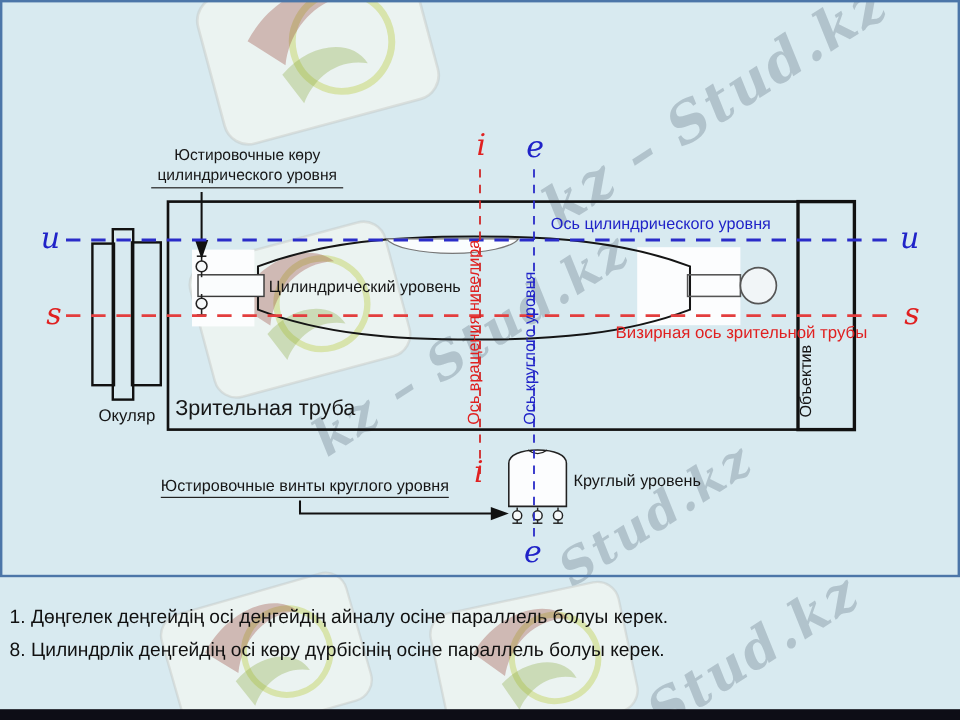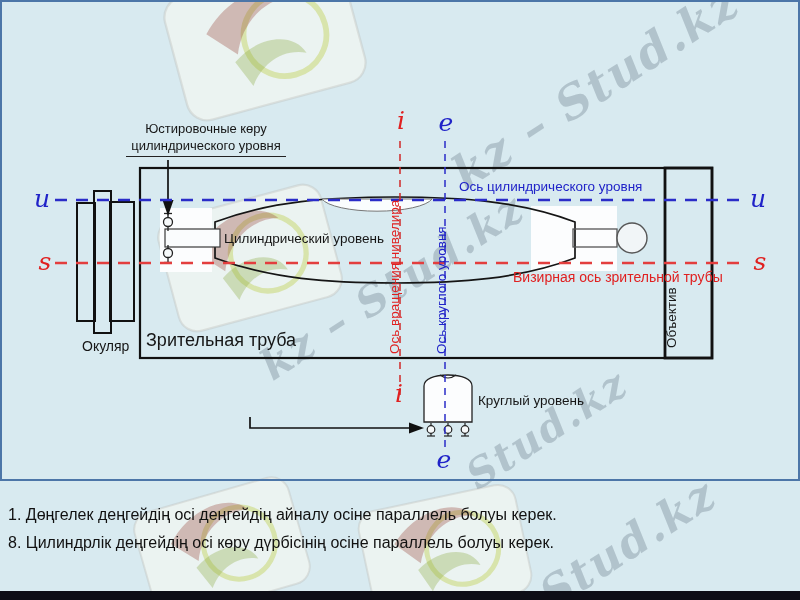--- a/index.html
+++ b/index.html
@@ -150,20 +150,21 @@
   <div class="lbl f135 blue" style="left:459px; top:179px;">Ось цилиндрического уровня</div>
 
   <div class="lbl f14 red" style="left:513px; top:269px;">Визирная ось зрительной трубы</div>
 
   <div class="lbl f135 red vtext" style="left:403px; top:338px;">Ось вращения нивелира</div>
 
   <div class="lbl f135 blue vtext" style="left:450px; top:338px;">Ось круглого уровня</div>
 
   <div class="lbl f135" style="left:478px; top:393px;">Круглый уровень</div>
 
+  <div class="lbl f135 underlined" style="left:134px; top:397px;">Юстировочные винты круглого уровня</div>
 
   <div class="axletter blue" style="left:31px;  top:184px;">u</div>
   <div class="axletter red" style="left:34px;  top:247px;">s</div>
   <div class="axletter blue" style="left:747px; top:184px;">u</div>
   <div class="axletter red" style="left:749px; top:247px;">s</div>
   <div class="axletter red" style="left:390px; top:106px;">i</div>
   <div class="axletter blue" style="left:435px; top:108px;">e</div>
   <div class="axletter red" style="left:388px; top:379px;">i</div>
   <div class="axletter blue" style="left:433px; top:445px;">e</div>
 

